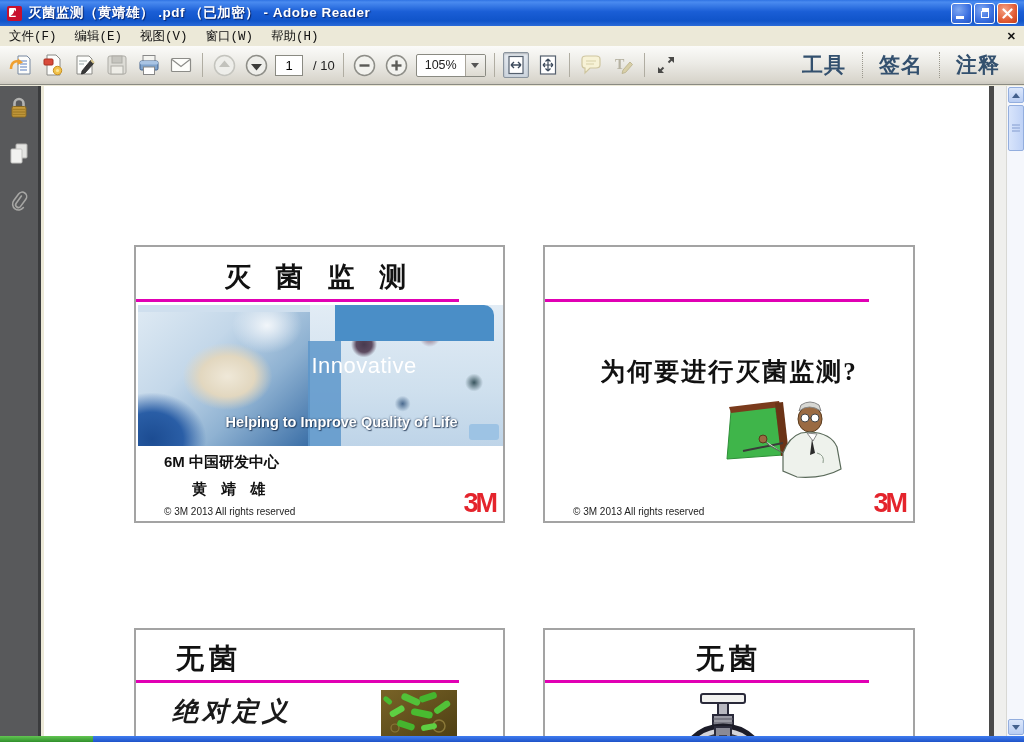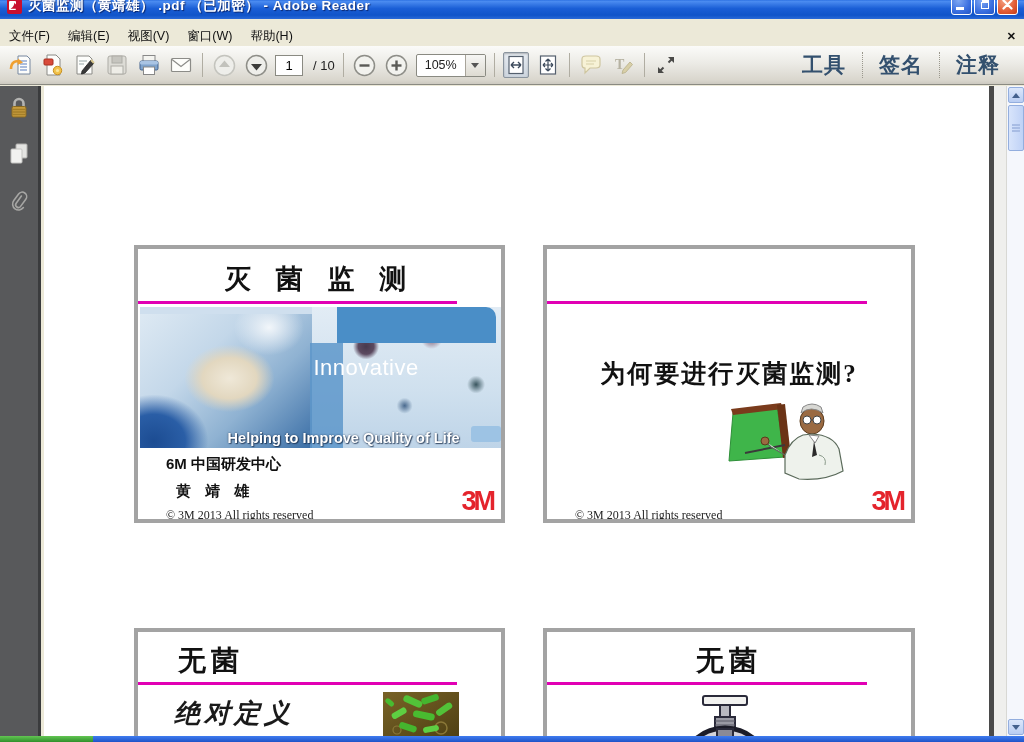--- a/index.html
+++ b/index.html
@@ -1,39 +1,39 @@
 <!DOCTYPE html>
 <html style="--magenta: #e100b4; --logo_red: #e4242c; --panel_text: #33506e; --xp_blue: #1a5ed6;"><head>
 <meta charset="utf-8">
 <style>
   * { margin:0; padding:0; box-sizing:border-box; }
   html,body { width:1024px; height:742px; overflow:hidden; }
   body { font-family:"Liberation Sans", sans-serif; background:#000; }
   #window { position:relative; width:1024px; height:742px; background:#ece9d8; overflow:hidden; }
 
   
-  .titlebar { position:absolute; left:0; top:0; width:100%; height:19px;
+  .titlebar { position:absolute; left:0; top:0; width:100%; height:26px;
     background:linear-gradient(180deg,#2f73e3 0%,#4a8bf0 8%,#1a5ed6 45%,#1054c9 80%,#2a6ad8 100%);
-    display:flex; align-items:flex-end; padding:4px 4px; }
+    display:flex; align-items:center; padding:4px 4px; }
   .titlebar .pdficon { width:17px; height:17px; margin:0 5px 0 2px; flex:none; }
   .titlebar .ttext { color:#fff; font-weight:bold; font-size:13.5px; letter-spacing:0.5px;
     text-shadow:1px 1px 1px rgba(0,0,40,.6); white-space:nowrap; flex:1; }
   .winbtns { display:flex; gap:2px; margin-right:2px; }
   .wbtn { width:21px; height:21px; border-radius:3px; border:1px solid #fff;
     display:flex; align-items:center; justify-content:center; position:relative; }
   .wbtn.blue { background:radial-gradient(circle at 35% 30%,#7fa8f2,#3a6fe0 60%,#2356c4); }
   .wbtn.red  { background:radial-gradient(circle at 35% 30%,#f5a284,#e25c35 60%,#c23d18); }
   .glyph-min { width:8px; height:3px; background:#fff; position:absolute; left:4px; bottom:4px; }
   .glyph-restore { width:8px; height:7px; border:1.5px solid #fff; background:transparent; margin-top:2px; }
   .glyph-restore2 { position:absolute; top:4px; left:7px; width:7px; height:3px; background:#fff; }
 
   
   .menubar { position:absolute; left:0; top:26px; width:100%; height:20px; background:#ece9d8;
     display:flex; align-items:center; font-size:12.5px; color:#111; }
-  .menubar .mitem { padding:14px 9px; cursor:default; }
+  .menubar .mitem { padding:14px 9px; cursor:default;font-family:Liberation Mono, monospace; }
   .menubar .spacer { flex:1; }
   .menubar .mclose { margin-right:8px; font-size:11px; font-weight:bold; color:#111; }
 
   
   .toolbar { position:absolute; left:0; top:46px; width:100%; height:39px;
     background:linear-gradient(180deg,#fbfbf9 0%,#ecebe6 45%,#d9d6cd 90%,#cdcac1 100%);
     border-bottom:1px solid #8a8a82; display:flex; align-items:center; padding:0 8px; }
   .tgroup { display:flex; align-items:center; gap:6px; }
   .tsep { width:1px; height:24px; background:#b0ada2; margin:0 8px; }
   .tbtn { width:26px; height:26px; display:flex; align-items:center; justify-content:center; border-radius:2px; }
@@ -63,28 +63,28 @@
   .sbtn { position:absolute; left:1px; width:16px; height:16px; border:1px solid #93aede; border-radius:2px;
     background:linear-gradient(180deg,#dce7fb,#b9cdf3); display:flex; align-items:center; justify-content:center; }
   .sbtn.up { top:1px; } .sbtn.down { bottom:1px; }
   .tri-up { width:0; height:0; border-left:4px solid transparent; border-right:4px solid transparent; border-bottom:5px solid #44618e; }
   .tri-down { width:0; height:0; border-left:4px solid transparent; border-right:4px solid transparent; border-top:5px solid #44618e; }
   .sthumb { position:absolute; left:1px; top:19px; width:16px; height:46px; border:1px solid #93aede; border-radius:2px;
     background:linear-gradient(90deg,#d8e4fb,#bfd2f6); }
   .sthumb .grip { margin:18px auto 0; width:8px; height:1.5px; background:#a8bce4; box-shadow:0 3px 0 #a8bce4, 0 6px 0 #a8bce4; }
 
   
-  .slide { position:absolute; width:371px; height:278px; background:#fff; border:4px solid #a3a3a3; overflow:hidden; }
+  .slide { position:absolute; width:371px; height:278px; background:#fff; border:2px solid #a3a3a3; overflow:hidden; }
   #slide1 { left:90px;  top:159px; }
   #slide2 { left:499px; top:159px; width:372px; }
   #slide3 { left:90px;  top:542px; }
   #slide4 { left:499px; top:542px; width:372px; }
   .rule { position:absolute; left:0; height:3px; width:88%; background:var(--magenta); }
   .stitle { font-family:"Liberation Serif", serif; color:#111; white-space:nowrap; }
-  .copyright { position:absolute; font-family:Liberation Serif, serif; font-size:12px; color:#222; }
+  .copyright { position:absolute; font-family:Liberation Sans, sans-serif; font-size:10px; color:#222; }
   .logo3m { position:absolute; right:8px; bottom:2px; color:var(--logo_red); font-weight:900;
     font-size:27px; letter-spacing:-3px; font-family:"Liberation Sans",sans-serif; }
 
   
   #slide1 .stitle { position:absolute; top:12px; width:100%; text-align:center; font-size:27px; font-weight:700; letter-spacing:9px; }
   #slide1 .rule { top:52px; }
   .banner { position:absolute; left:2px; top:58px; width:365px; height:141px; background:#cfdfee; overflow:hidden; }
   .b-photo { position:absolute; left:0; top:7px; width:47%; height:134px;
     background:
       radial-gradient(ellipse 60px 45px at 52% 48%, #efe8d8 0%, #e2d7bf 45%, rgba(226,215,191,0) 75%),
@@ -97,24 +97,24 @@
       radial-gradient(circle 11px at 62% 22%, #7a5268 0%, rgba(122,82,104,0) 100%),
       radial-gradient(circle 9px  at 85% 55%, #39555e 0%, rgba(57,85,94,0) 100%),
       radial-gradient(circle 8px  at 48% 70%, #4a6a8e 0%, rgba(74,106,142,0) 100%),
       radial-gradient(circle 7px  at 90% 20%, #5f7d9e 0%, rgba(95,125,158,0) 100%),
       linear-gradient(180deg,#e2ecf5 0%,#cfe0ee 60%,#bed4e8 100%); }
   .b-topblock { position:absolute; left:54%; top:0; width:43.5%; height:36px; background:#4a8ec7; border-radius:0 10px 0 0; }
   .b-midband { position:absolute; left:46.5%; top:36px; width:9%; height:105px; background:#5d97ca; opacity:.85; }
   .b-corner { position:absolute; right:1%; bottom:6px; width:30px; height:16px; background:#9dc3e4; border-radius:3px; }
   .b-line1 { position:absolute; left:47.5%; top:48px; color:#fff; font-size:22px; letter-spacing:.5px; }
   .b-line2 { position:absolute; left:49%; top:66px; color:#fff; font-size:36px; letter-spacing:.5px; }
-  .b-tag { position:absolute; left:24%; bottom:2px; color:#fff; font-size:14.5px; font-weight:bold;
+  .b-tag { position:absolute; left:24%; bottom:16px; color:#fff; font-size:14.5px; font-weight:bold;
     text-shadow:0 0 2px rgba(20,40,70,.8), 1px 1px 1px rgba(20,40,70,.7); white-space:nowrap; }
   #slide1 .org { position:absolute; left:28px; top:206px; font-size:15px; font-weight:bold; color:#111; }
-  #slide1 .author { position:absolute; left:38px; top:233px; font-size:15px; font-weight:bold; letter-spacing:5px; color:#111; }
+  #slide1 .author { position:absolute; left:56px; top:233px; font-size:15px; font-weight:bold; letter-spacing:5px; color:#111; }
   #slide1 .copyright { left:28px; top:259px; }
 
   
   #slide2 .rule { top:52px; }
   #slide2 .stitle { position:absolute; top:108px; width:100%; text-align:center; font-size:25px; font-weight:700; letter-spacing:2px; }
   #slide2 .clipart { position:absolute; left:168px; top:146px; }
   #slide2 .copyright { left:28px; top:259px; }
 
   
   #slide3 .stitle { position:absolute; top:10px; left:40px; font-size:28px; font-weight:700; letter-spacing:5px; }

